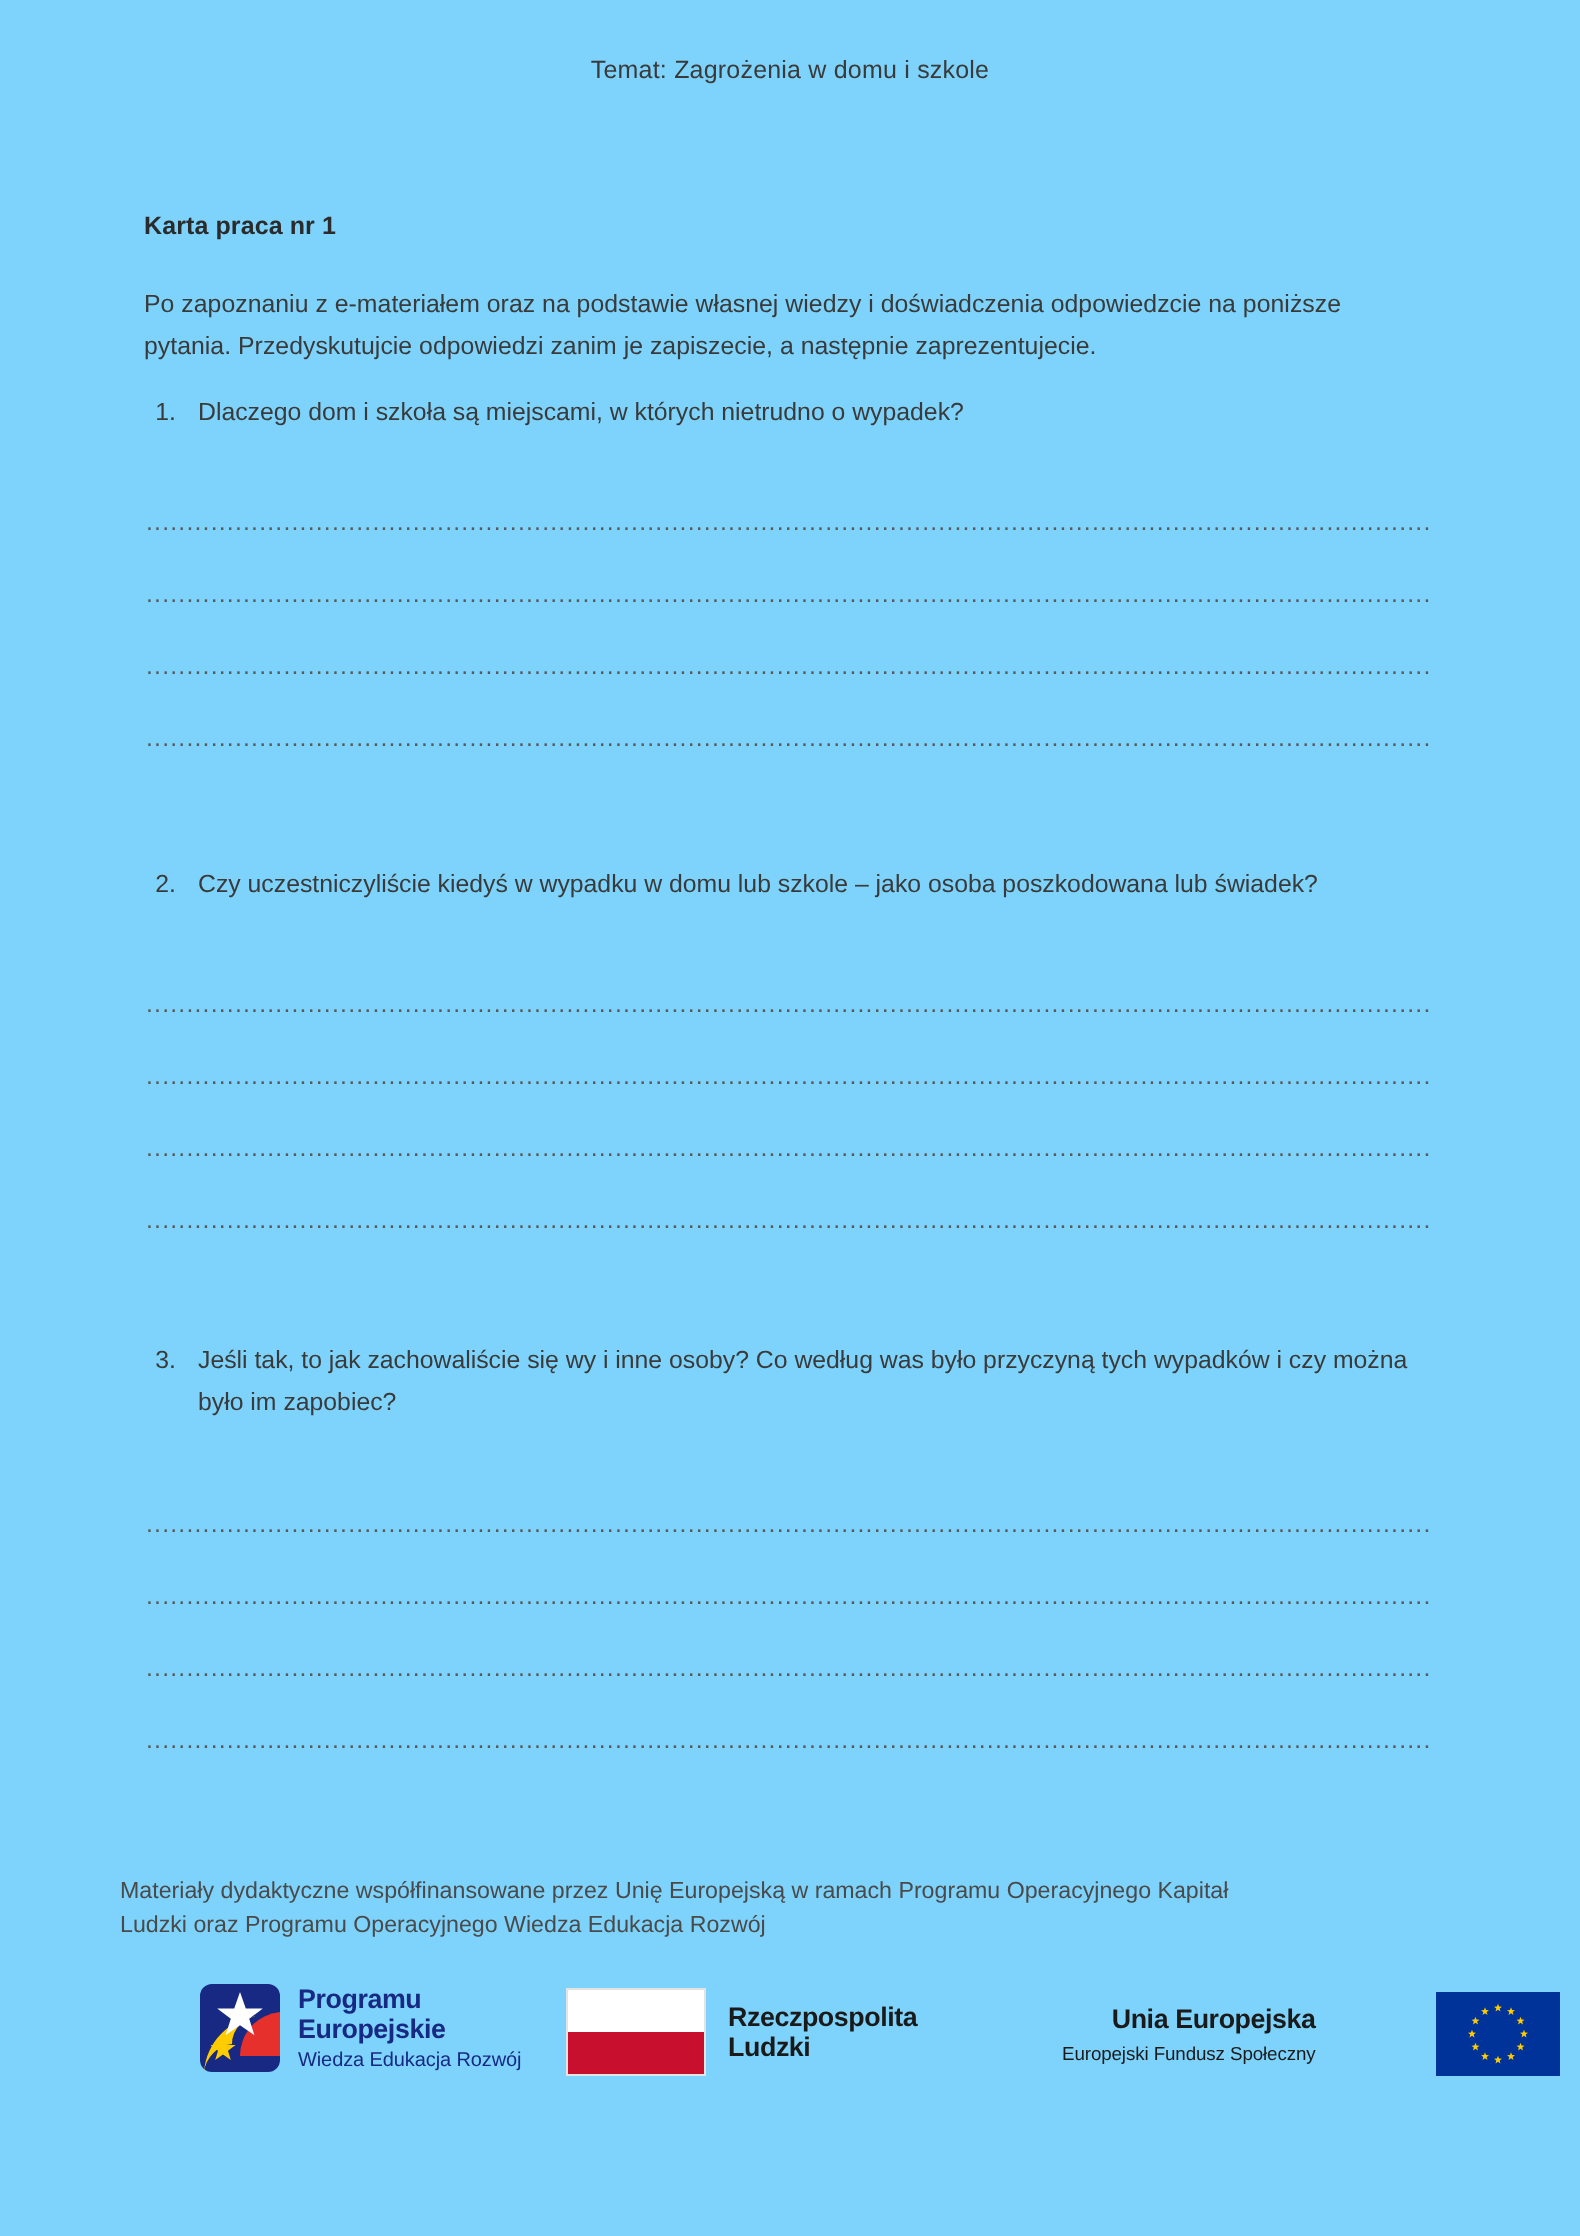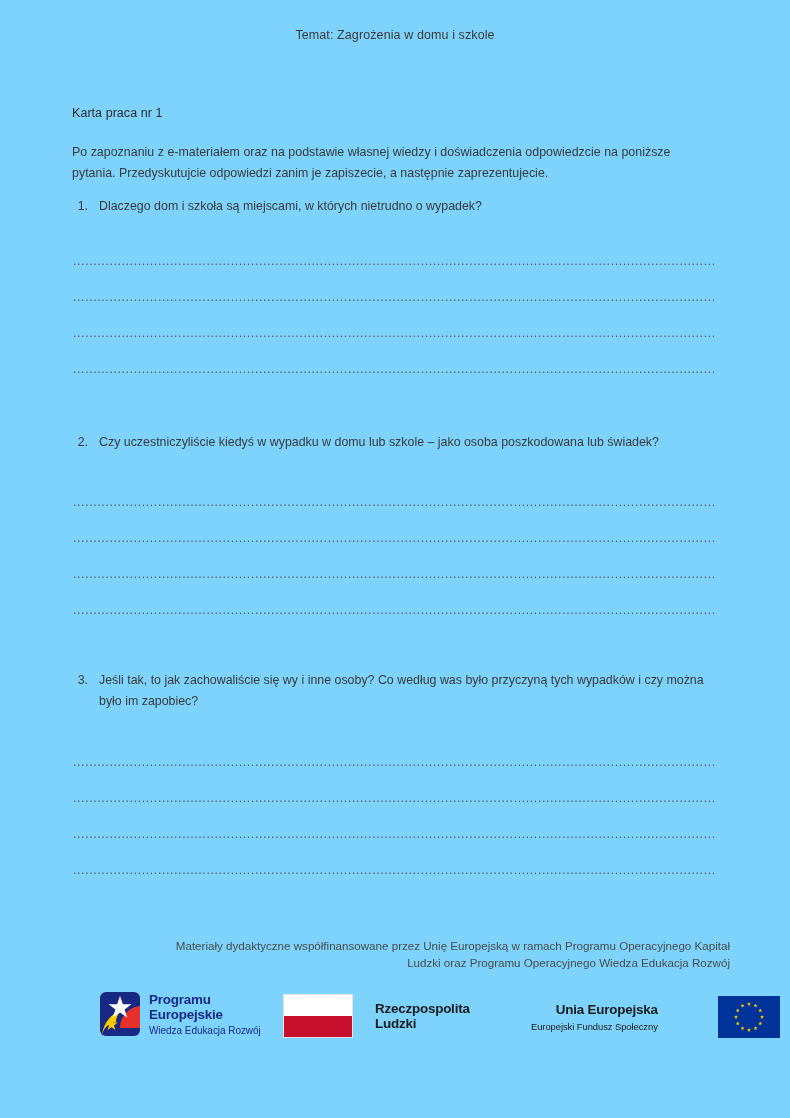--- a/index.html
+++ b/index.html
@@ -39,21 +39,21 @@
   
   .content {
     position: absolute;
     left: 72px;
     top: 106px;
     width: 644px;
   }
 
   .worksheet-title {
     font-size: 12.5px;
-    font-weight: normal;
+    font-weight: bold;
     color: #2b2b2b;
     margin: 0 0 22px 0;
     letter-spacing: .05px;
   }
 
   .intro {
     font-size: 12.4px;
     line-height: 1.72;
     color: #3a3a3a;
     margin: 0;
@@ -87,21 +87,21 @@
     letter-spacing: 0.6px;
     line-height: 12px;
   }
 
   
   .footer-note {
     position: absolute;
     left: 60px;
     top: 938px;
     width: 670px;
-    text-align: right;
+    text-align: left;
     font-size: 11.6px;
     line-height: 1.45;
     color: #4a4a4a;
   }
 
   .logo-row {
     position: absolute;
     left: 0;
     top: 988px;
     width: 790px;
@@ -133,21 +133,21 @@
   .pl-flag {
     width: 70px;
     height: 44px;
     flex: 0 0 70px;
     border: 1px solid #e3e3e3;
     display: flex;
     flex-direction: column;
   }
   .pl-white { flex: 1; background: #ffffff; }
   .pl-red { flex: 1; background: #c8102e; }
-  .pl-text { margin-left: 22px; }
+  .pl-text { margin-left: 11px; }
   .pl-line1, .pl-line2 {
     font-size: 13.4px;
     font-weight: bold;
     color: #1a1a1a;
     line-height: 1.13;
     letter-spacing: -.2px;
   }
 
   
   .logo-eu { left: 488px; top: 8px; gap: 48px; }

